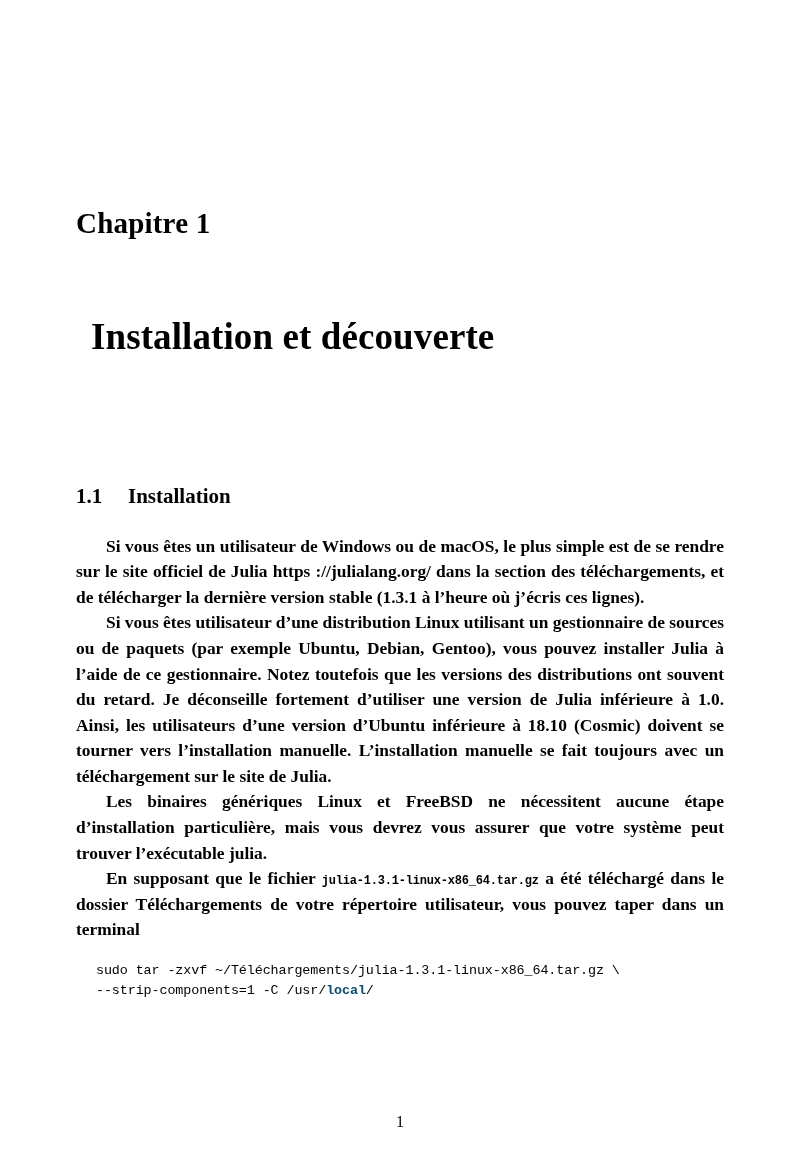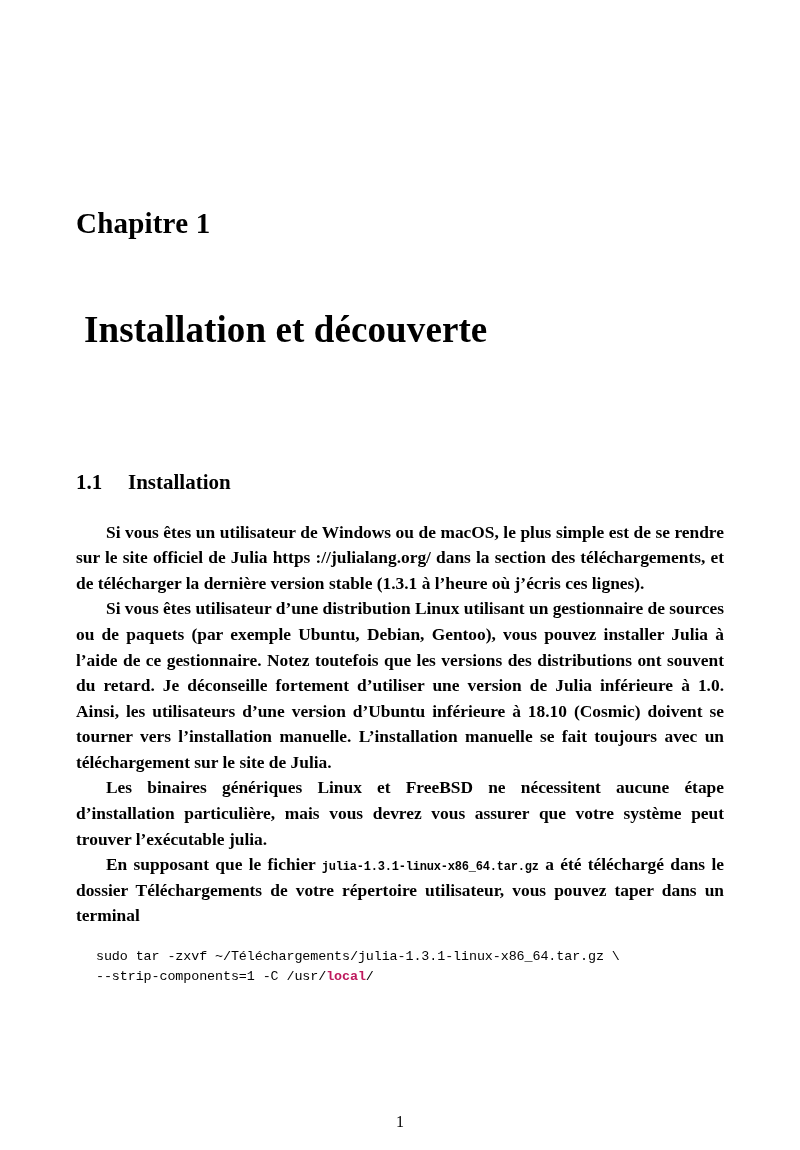--- a/index.html
+++ b/index.html
@@ -29,21 +29,21 @@
     font-size: 29px;
     font-weight: bold;
     letter-spacing: 0.2px;
     margin: 0;
     padding-top: 208px;
     line-height: 1.1;
   }
   .chapter-title {
     font-size: 37px;
     font-weight: bold;
-    margin: 8px;
+    margin: 15px;
     padding-top: 62px;
     line-height: 1.1;
     letter-spacing: 0.1px;
   }
   .section-heading {
     font-size: 21px;
     font-weight: bold;
     margin: 0;
     padding-top: 92px;
     line-height: 1.1;
@@ -69,21 +69,21 @@
     font-family: "Liberation Mono", monospace;
     font-size: 13.4px;
     line-height: 1.5;
     margin: 18px 0 0 0;
     padding-left: 20px;
     white-space: pre;
     letter-spacing: -0.1px;
   }
   .code-block .kw {
     font-weight: bold;
-    color: #be185d;
+    color: #0c4a6e;
   }
   .inline-code {
     font-family: "Liberation Mono", monospace;
     font-size: 12px;
     letter-spacing: -0.2px;
   }
   .par-gap {
     margin-top: 2px;
   }
   .page-number {

